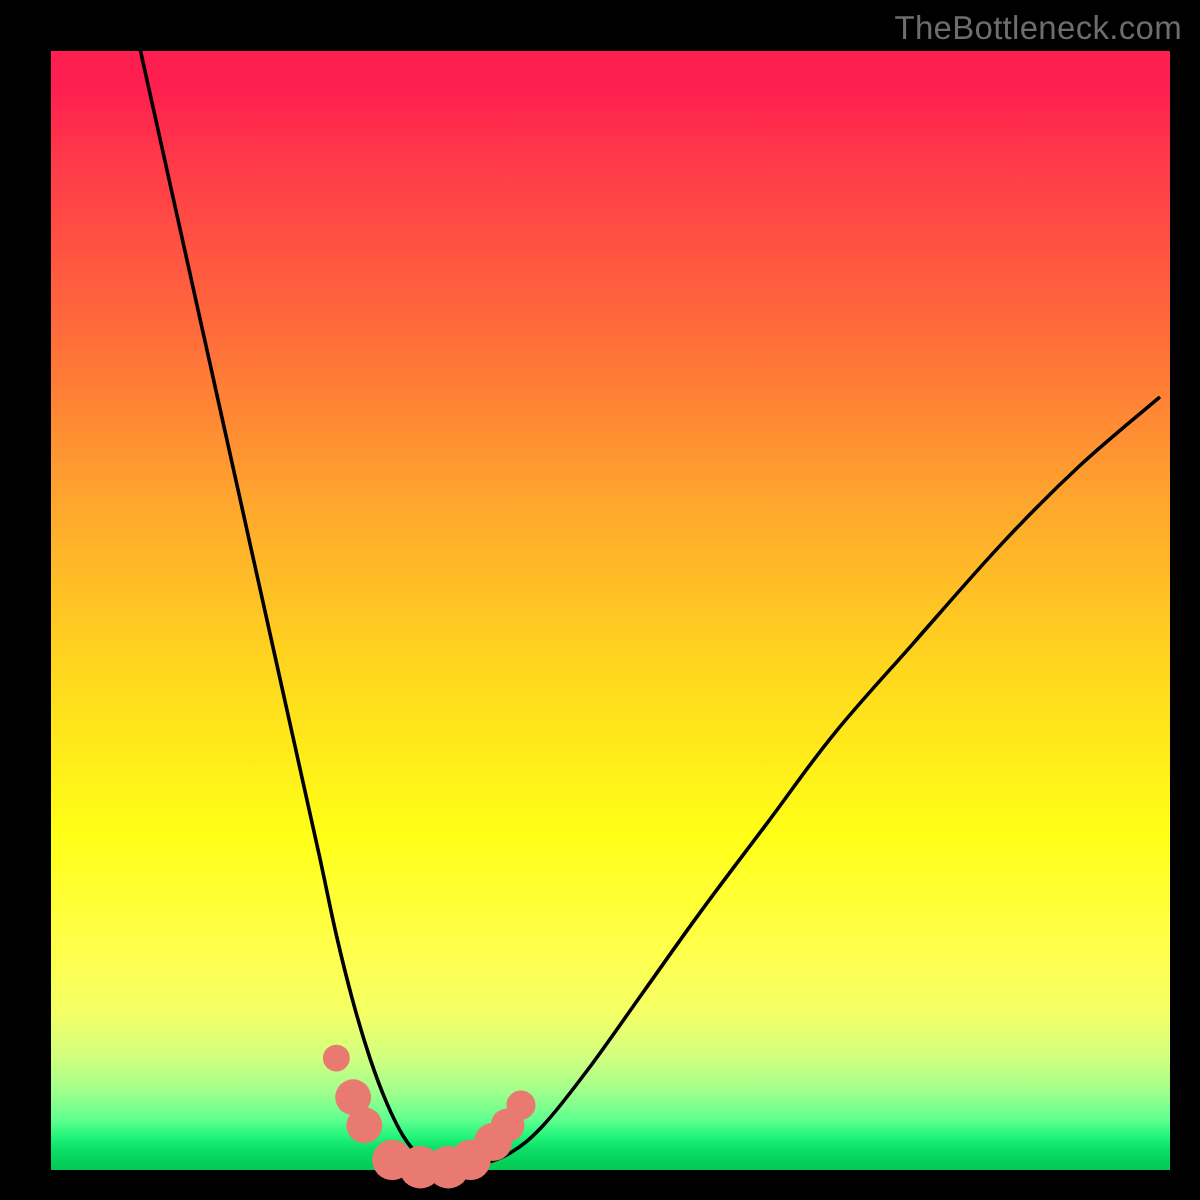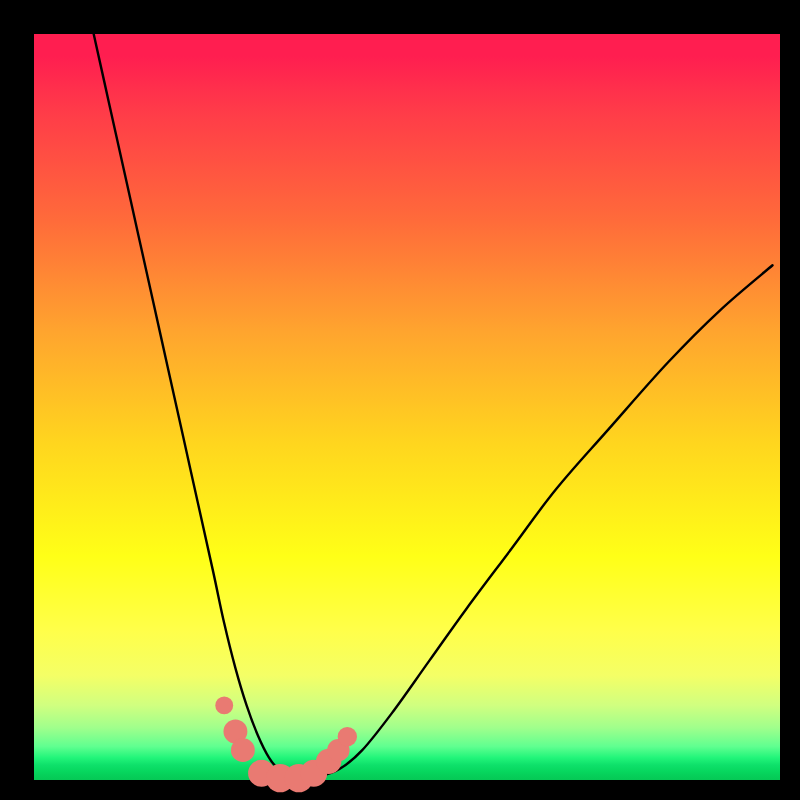--- a/index.html
+++ b/index.html
@@ -79,13 +79,14 @@
         <circle cx="227.53" cy="739.29" r="13.43" fill="#e97a72"></circle>
         <circle cx="246.18" cy="744.13" r="14.17" fill="#e97a72"></circle>
         <circle cx="264.83" cy="744.13" r="14.17" fill="#e97a72"></circle>
         <circle cx="279.75" cy="739.29" r="13.43" fill="#e97a72"></circle>
         <circle cx="294.67" cy="727.35" r="12.68" fill="#e97a72"></circle>
         <circle cx="304.37" cy="716.16" r="11.19" fill="#e97a72"></circle>
         <circle cx="313.32" cy="702.73" r="9.70" fill="#e97a72"></circle>
       </g>
   </svg>
 
+  <div class="watermark">TheBottleneck.com</div>
 </div>
 
 </body></html>

